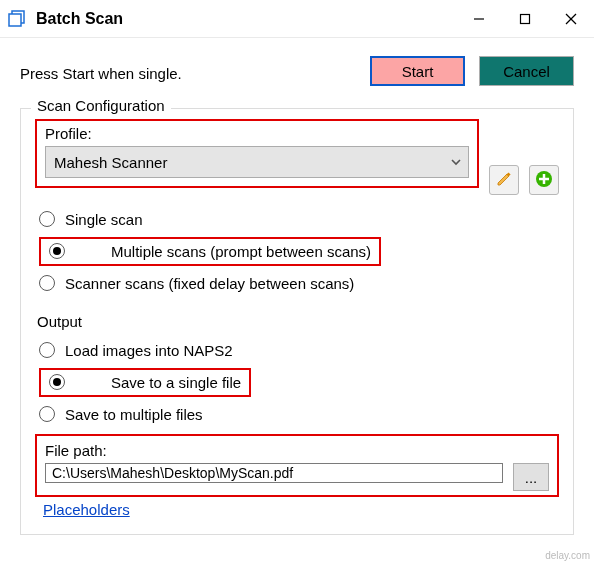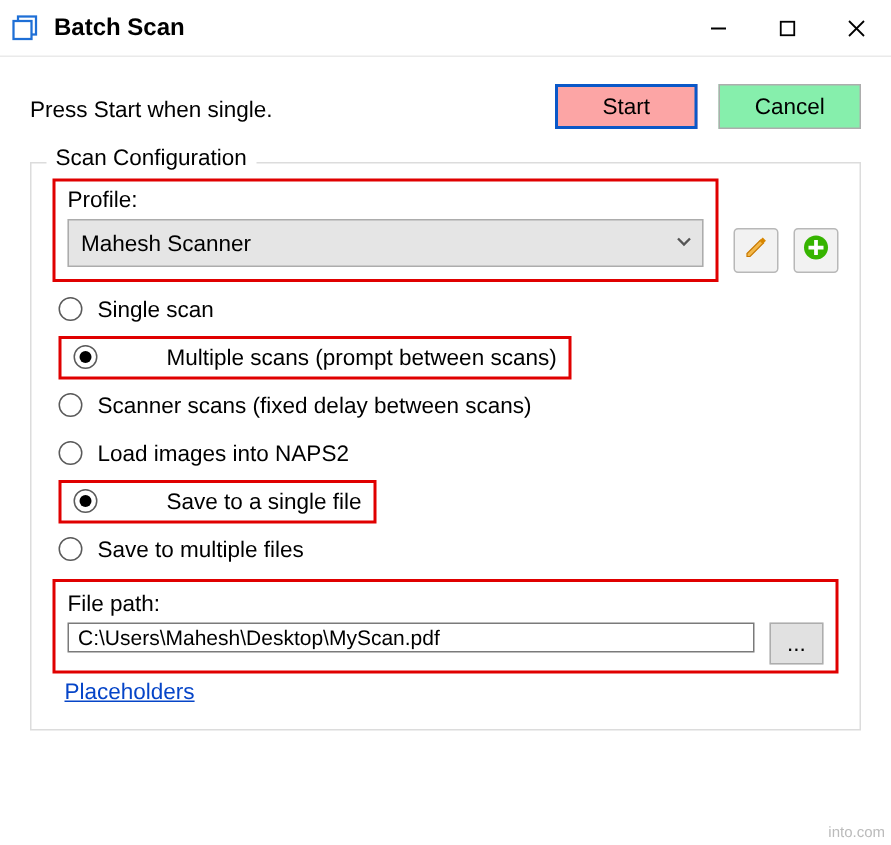--- a/index.html
+++ b/index.html
@@ -34,21 +34,21 @@
     color: #333;
   }
   .winbtn svg { display: block; }
   
   .client { padding: 18px 20px 10px 20px; }
   .topline { display: flex; align-items: center; }
   .topline .msg { flex: 1; padding-top: 4px; }
   .btn {
     height: 30px;
     border: 1px solid #adadad;
-    background: #86efac;
+    background: #0f766e;
     display: inline-flex; align-items: center; justify-content: center;
     font-size: 15px;
     padding: 0 10px;
   }
   .btn.start  { width: 95px; margin-right: 14px; border: 2px solid #0a58c8; background:#fca5a5;}
   .btn.cancel { width: 95px; }
   
   .gbox {
     border: 1px solid #dcdcdc;
     margin-top: 22px;
@@ -57,21 +57,21 @@
   }
   .gbox > .legend {
     position: absolute;
     top: -12px; left: 10px;
     background: #fff;
     padding: 0 6px;
     font-size: 15px;
   }
   
   .hl { border: 2px solid #e00000; padding: 2px 6px; display: block; }
-  .hl-prof { padding: 4px 8px 8px 8px; margin-bottom: 2px; }
+  .hl-prof { padding: 4px 8px 8px 8px; margin-bottom: 15px; }
   
   .profrow { display: flex; align-items: center; }
   .combo {
     flex: 1;
     height: 32px;
     border: 1px solid #acacac;
     background: #e5e5e5;
     display: flex; align-items: center; justify-content: space-between;
     padding: 0 6px 0 8px;
   }
@@ -193,20 +193,21 @@
         <span>Multiple scans (prompt between scans)</span>
       </span>
     </div>
 
     <div class="radio-line">
       <span class="radio"></span>
       <span>Scanner scans (fixed delay between scans)</span>
     </div>
 
     
+    <div class="sublegend" style="margin-top:14px;">Output</div>
 
     <div class="radio-line">
       <span class="radio"></span>
       <span>Load images into NAPS2</span>
     </div>
 
     <div class="radio-line">
       <span class="hl-radio">
         <span class="radio">
             <span class="dot"></span>
@@ -228,13 +229,13 @@
           <span>...</span>
         </div>
       </div>
     </div>
     <a class="link" href="#" style="margin-left:8px;">Placeholders</a>
 
   </div>
 
 </div>
 
-<div class="wm">into.com</div>
+<div class="wm">delay.com</div>
 
 </body></html>

